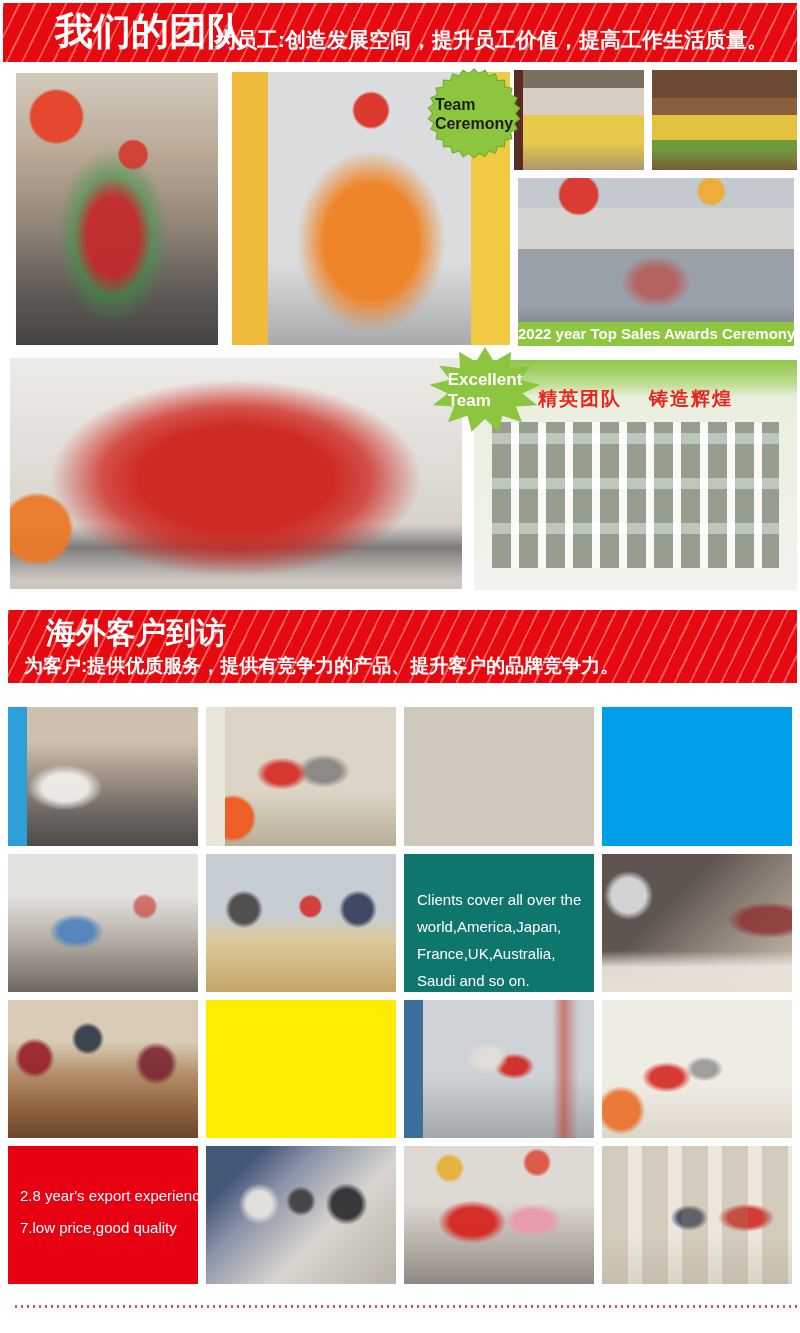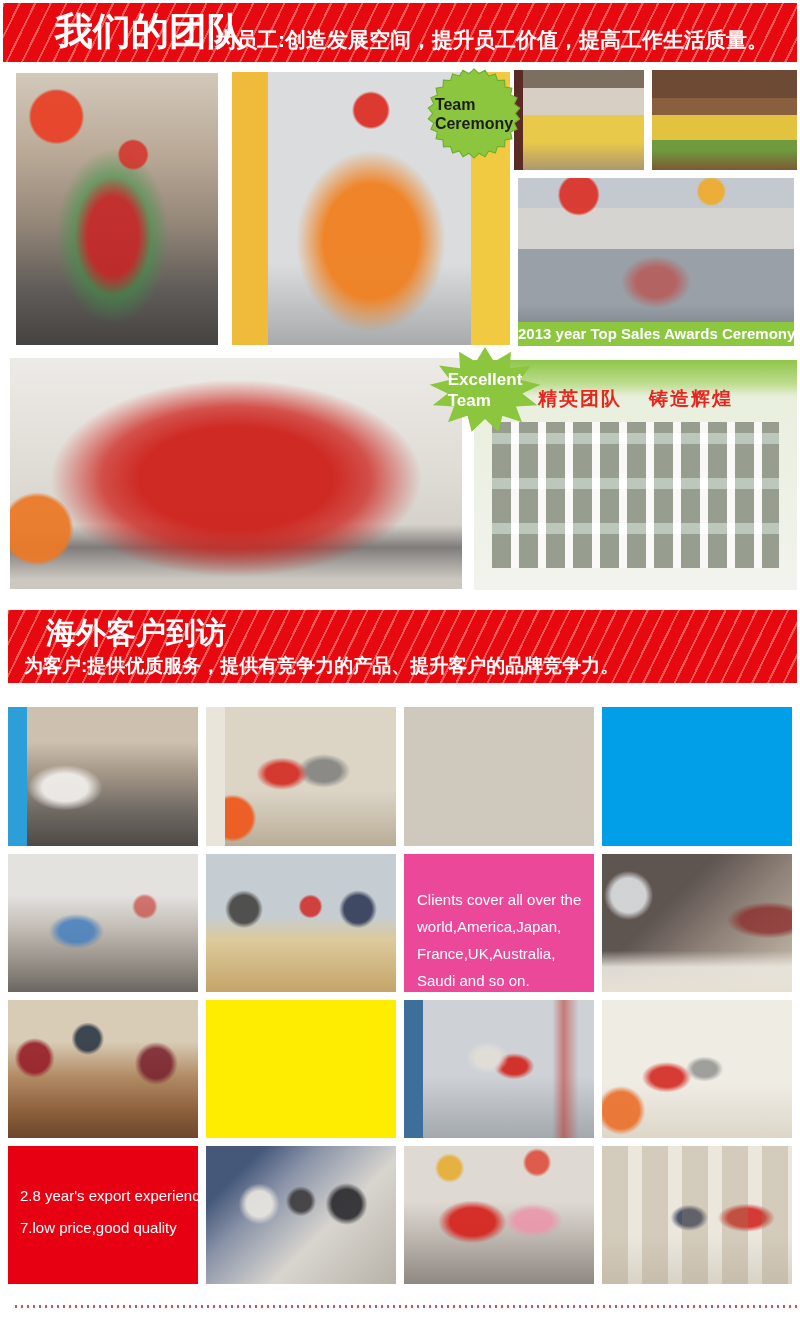--- a/index.html
+++ b/index.html
@@ -25,21 +25,21 @@
     color:#ffffff;font-weight:bold;font-size:15px;line-height:24px;text-align:center;white-space:nowrap;}
   .wall{background:linear-gradient(180deg,#8fc649 0%,#bcdc8d 10%,#e9efdd 16%,#f2f3ee 100%);}
   .wall-title{position:absolute;left:0;top:26px;width:100%;text-align:center;
     color:#e8251d;font-size:19px;font-weight:bold;letter-spacing:2px;white-space:pre;}
   .tile-grid{position:absolute;left:18px;right:18px;top:62px;bottom:22px;background-color:#eef0ea;
     background-image:
       repeating-linear-gradient(90deg,rgba(70,100,70,.35) 0 19px,rgba(255,255,255,.9) 19px 27px),
       repeating-linear-gradient(0deg,rgba(90,70,60,.30) 0 34px,rgba(255,255,255,.85) 34px 45px);}
   .block-blue{background:#009fe8;}
   .block-yellow{background:#ffed00;}
-  .block-green{background:#ec4899;color:#ffffff;font-size:15px;line-height:27px;
+  .block-green{background:#0f766e;color:#ffffff;font-size:15px;line-height:27px;
     padding:32px 6px 16px 13px;box-sizing:border-box;white-space:pre-line;}
   .block-red{background:#e60012;color:#ffffff;font-size:15px;
     padding:34px 4px 0 12px;box-sizing:border-box;}
   .block-red div{line-height:32px;white-space:nowrap;}
   .dotted-line{background-image:repeating-linear-gradient(90deg,#d4506a 0 2px,rgba(0,0,0,0) 2px 6px);}
 </style>
 </head>
 <body>
 
 <div class="page">
@@ -66,21 +66,21 @@
       linear-gradient(180deg,#7c6f60 0 18%,#d7cfc3 18% 45%,#e8c94a 45% 72%,#ae9770 100%);"></div>
 
   <div class="abs photo" style="left:652px;top:70px;width:145px;height:100px;background:
       linear-gradient(180deg,#6d4a33 0 28%,#8a5f3d 28% 45%,#e2c23f 45% 70%,#6f9a3d 70% 80%,#7d5a35 100%);"></div>
 
   <div class="abs photo" style="left:518px;top:178px;width:276px;height:168px;background:
       radial-gradient(circle at 22% 10%,rgba(220,45,35,.9) 0 7%,rgba(220,45,35,0) 8%),
       radial-gradient(circle at 70% 8%,rgba(240,170,40,.9) 0 5%,rgba(240,170,40,0) 6%),
       radial-gradient(ellipse at 50% 62%,rgba(200,50,40,.55) 0 10%,rgba(200,50,40,0) 18%),
       linear-gradient(180deg,#c3c9cf 0 18%,#d6d4d1 18% 42%,#9aa0a8 42% 75%,#6e747b 100%);">
-    <div class="caption-bar">2013 year Top Sales Awards Ceremony</div>
+    <div class="caption-bar">2022 year Top Sales Awards Ceremony</div>
   </div>
 
   <div class="abs burst" style="left:427px;top:68px;width:94px;height:91px;">
     <svg viewBox="0 0 100 100" preserveAspectRatio="none">
       <polygon points="50.00,1.00 55.30,6.32 61.73,2.42 65.60,8.86 72.77,6.61 74.99,13.79 82.49,13.32 82.93,20.82 90.33,22.16 88.96,29.55 95.82,32.62 92.72,39.47 98.64,44.09 94.00,50.00 98.64,55.91 92.72,60.53 95.82,67.38 88.96,70.45 90.33,77.84 82.93,79.18 82.49,86.68 74.99,86.21 72.77,93.39 65.60,91.14 61.73,97.58 55.30,93.68 50.00,99.00 44.70,93.68 38.27,97.58 34.40,91.14 27.23,93.39 25.01,86.21 17.51,86.68 17.07,79.18 9.67,77.84 11.04,70.45 4.18,67.38 7.28,60.53 1.36,55.91 6.00,50.00 1.36,44.09 7.28,39.47 4.18,32.62 11.04,29.55 9.67,22.16 17.07,20.82 17.51,13.32 25.01,13.79 27.23,6.61 34.40,8.86 38.27,2.42 44.70,6.32" fill="#8cc63f" stroke="#6fae2c" stroke-width="1.2"></polygon>
     </svg>
     <div class="burst-text dark">
       <div>Team</div>
       <div>Ceremony</div>
     </div>

